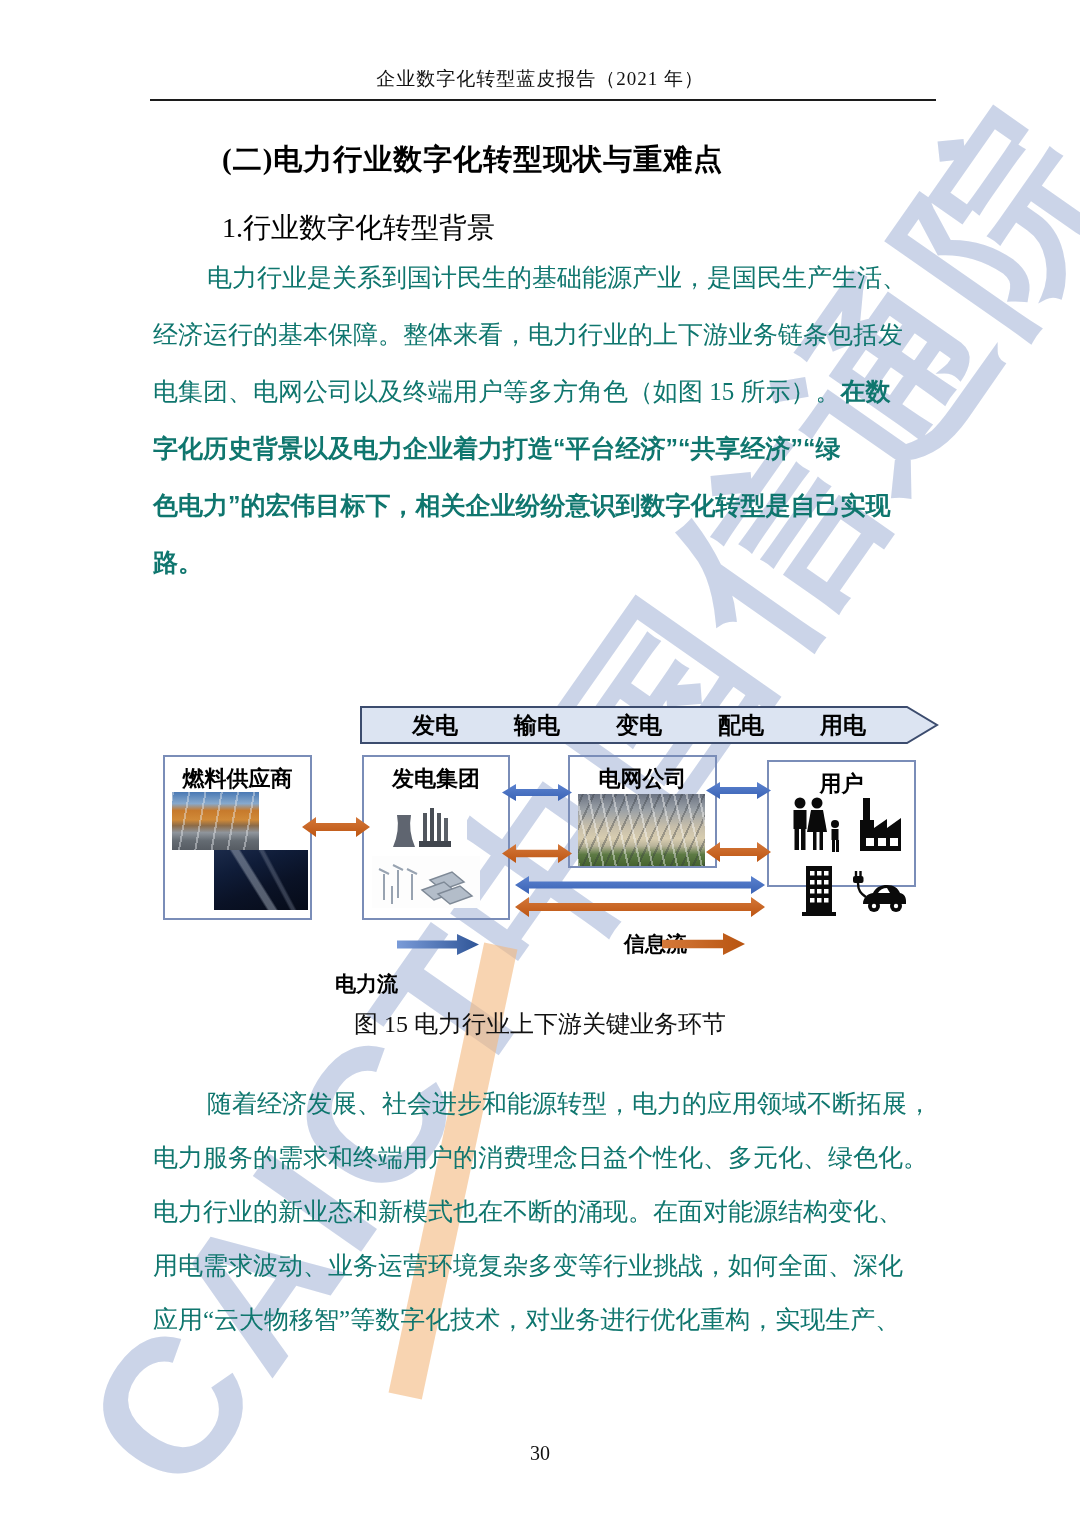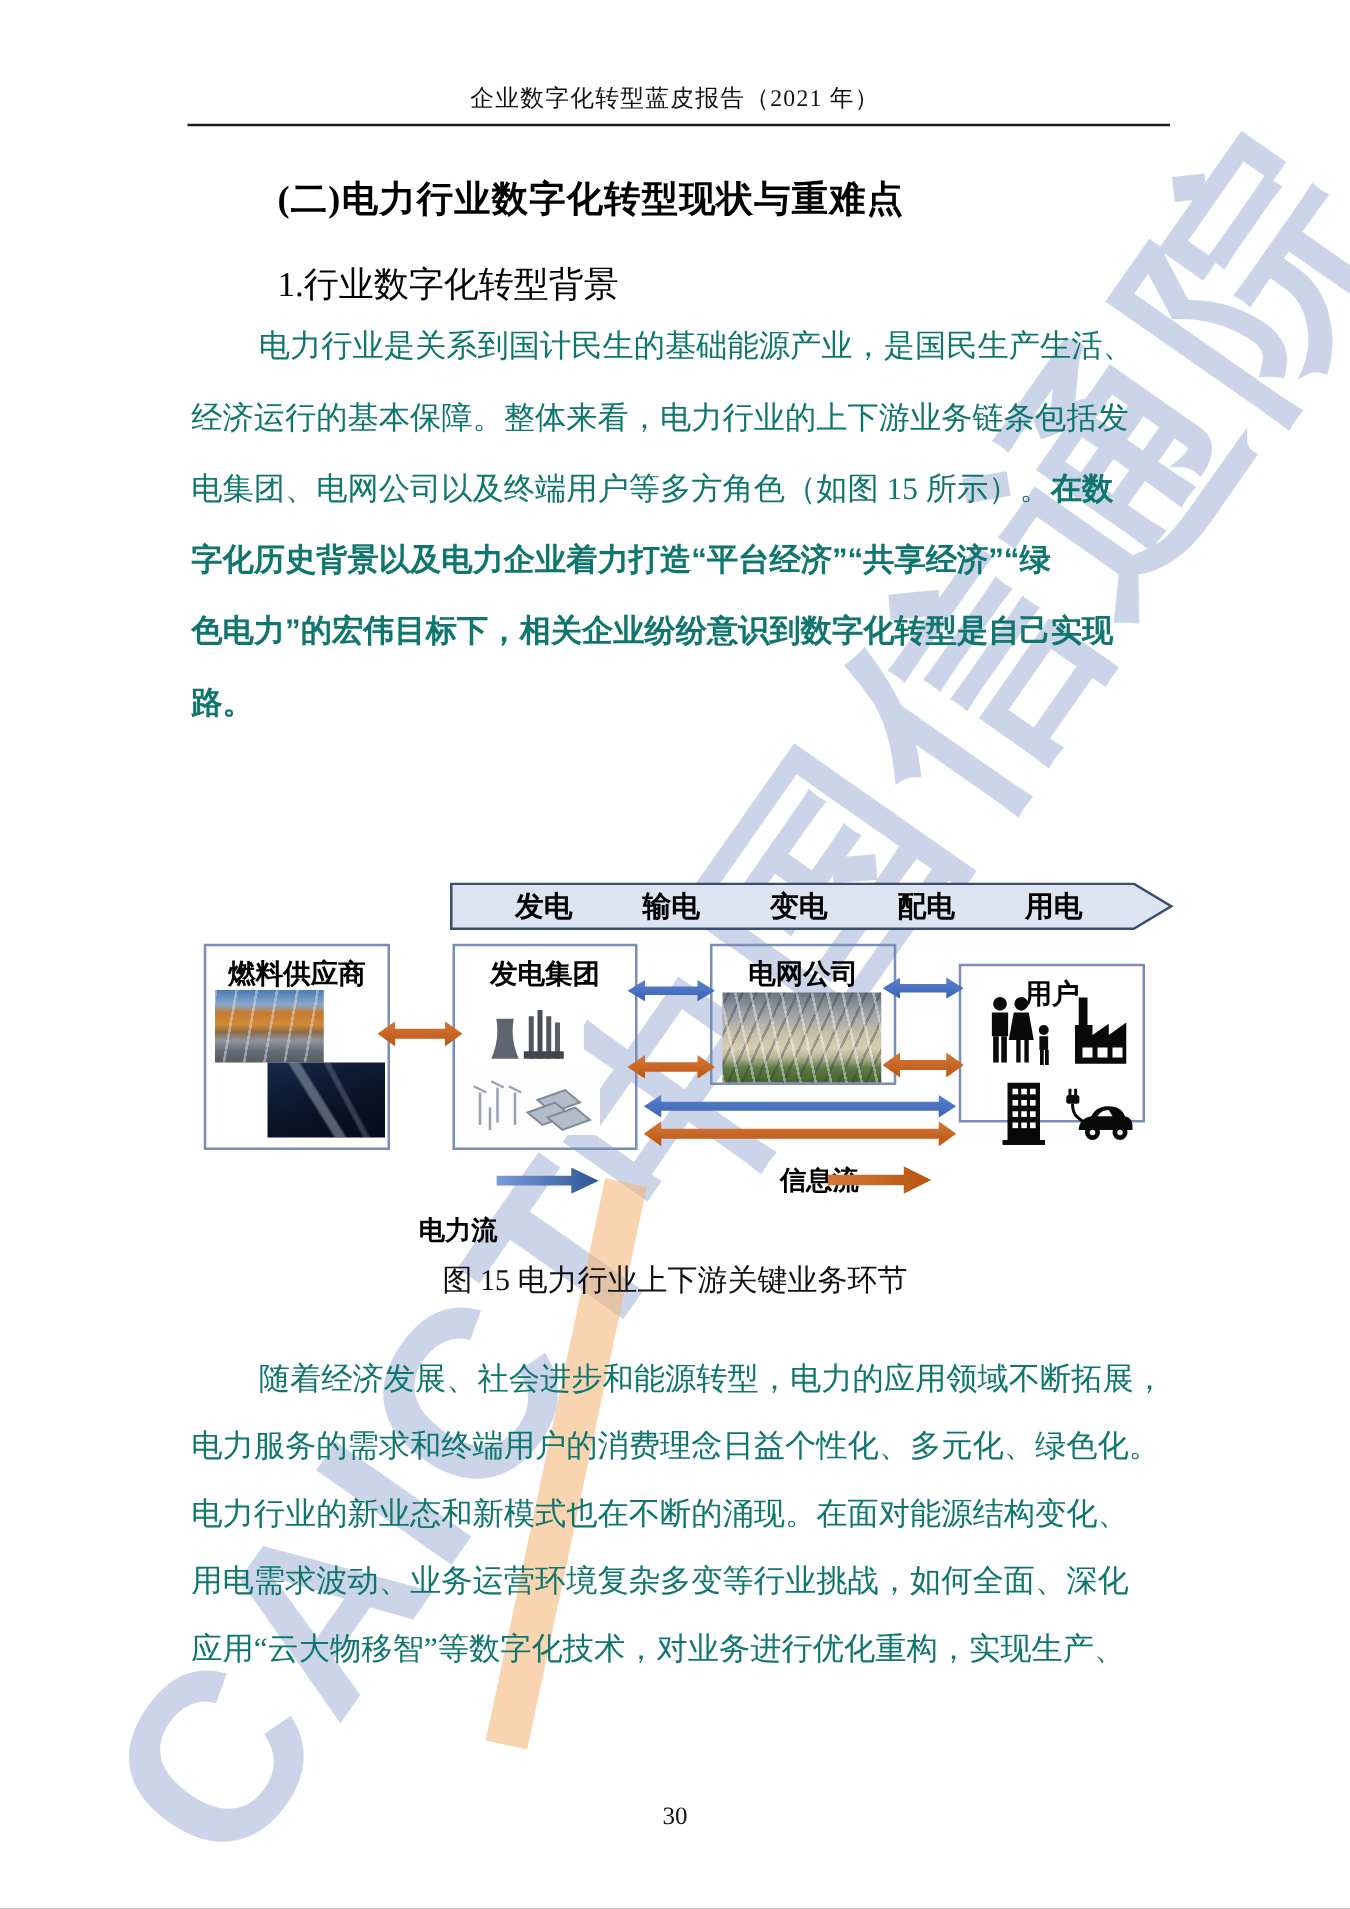--- a/index.html
+++ b/index.html
@@ -39,21 +39,21 @@
   .banner-svg{position:absolute;left:210px;top:6px;}
   .banner-labels{position:absolute;left:238px;top:6px;width:496px;height:38px;
     display:flex;align-items:center;justify-content:space-between;
     padding:0 18px 0 24px;box-sizing:border-box;}
   .stage{font:700 23px "Liberation Sans","DejaVu Sans",sans-serif;color:#000;}
   .fig-box{position:absolute;border:2px solid #7a8db8;background:transparent;box-sizing:border-box;text-align:center;}
   .fig-box .btitle{margin-top:7px;font:700 22px "Liberation Sans","DejaVu Sans",sans-serif;color:#000;}
   #box1{left:13px;top:55px;width:149px;height:165px;}
   #box2{left:212px;top:55px;width:148px;height:165px;}
   #box3{left:418px;top:55px;width:149px;height:113px;}
-  #box4{left:617px;top:71px;width:149px;height:127px;}
+  #box4{left:617px;top:60px;width:149px;height:127px;}
   
   .darr{position:absolute;
     clip-path:polygon(0 50%,14px 0,14px 30%,calc(100% - 14px) 30%,calc(100% - 14px) 0,100% 50%,calc(100% - 14px) 100%,calc(100% - 14px) 70%,14px 70%,14px 100%);}
   .darr.blue{background:linear-gradient(180deg,#5b82cf,#3a63b5);}
   .darr.orange{background:linear-gradient(180deg,#d4783a,#bd5512);}
   .sarr{position:absolute;
     clip-path:polygon(0 31%,calc(100% - 22px) 31%,calc(100% - 22px) 0,100% 50%,calc(100% - 22px) 100%,calc(100% - 22px) 69%,0 69%);}
   .sarr.blue{background:linear-gradient(90deg,#7a9bd8,#2f5597);}
   .sarr.orange{background:linear-gradient(90deg,#d4793a,#b85410);}
   #arrA{left:152px;top:117px;width:68px;height:20px;}

